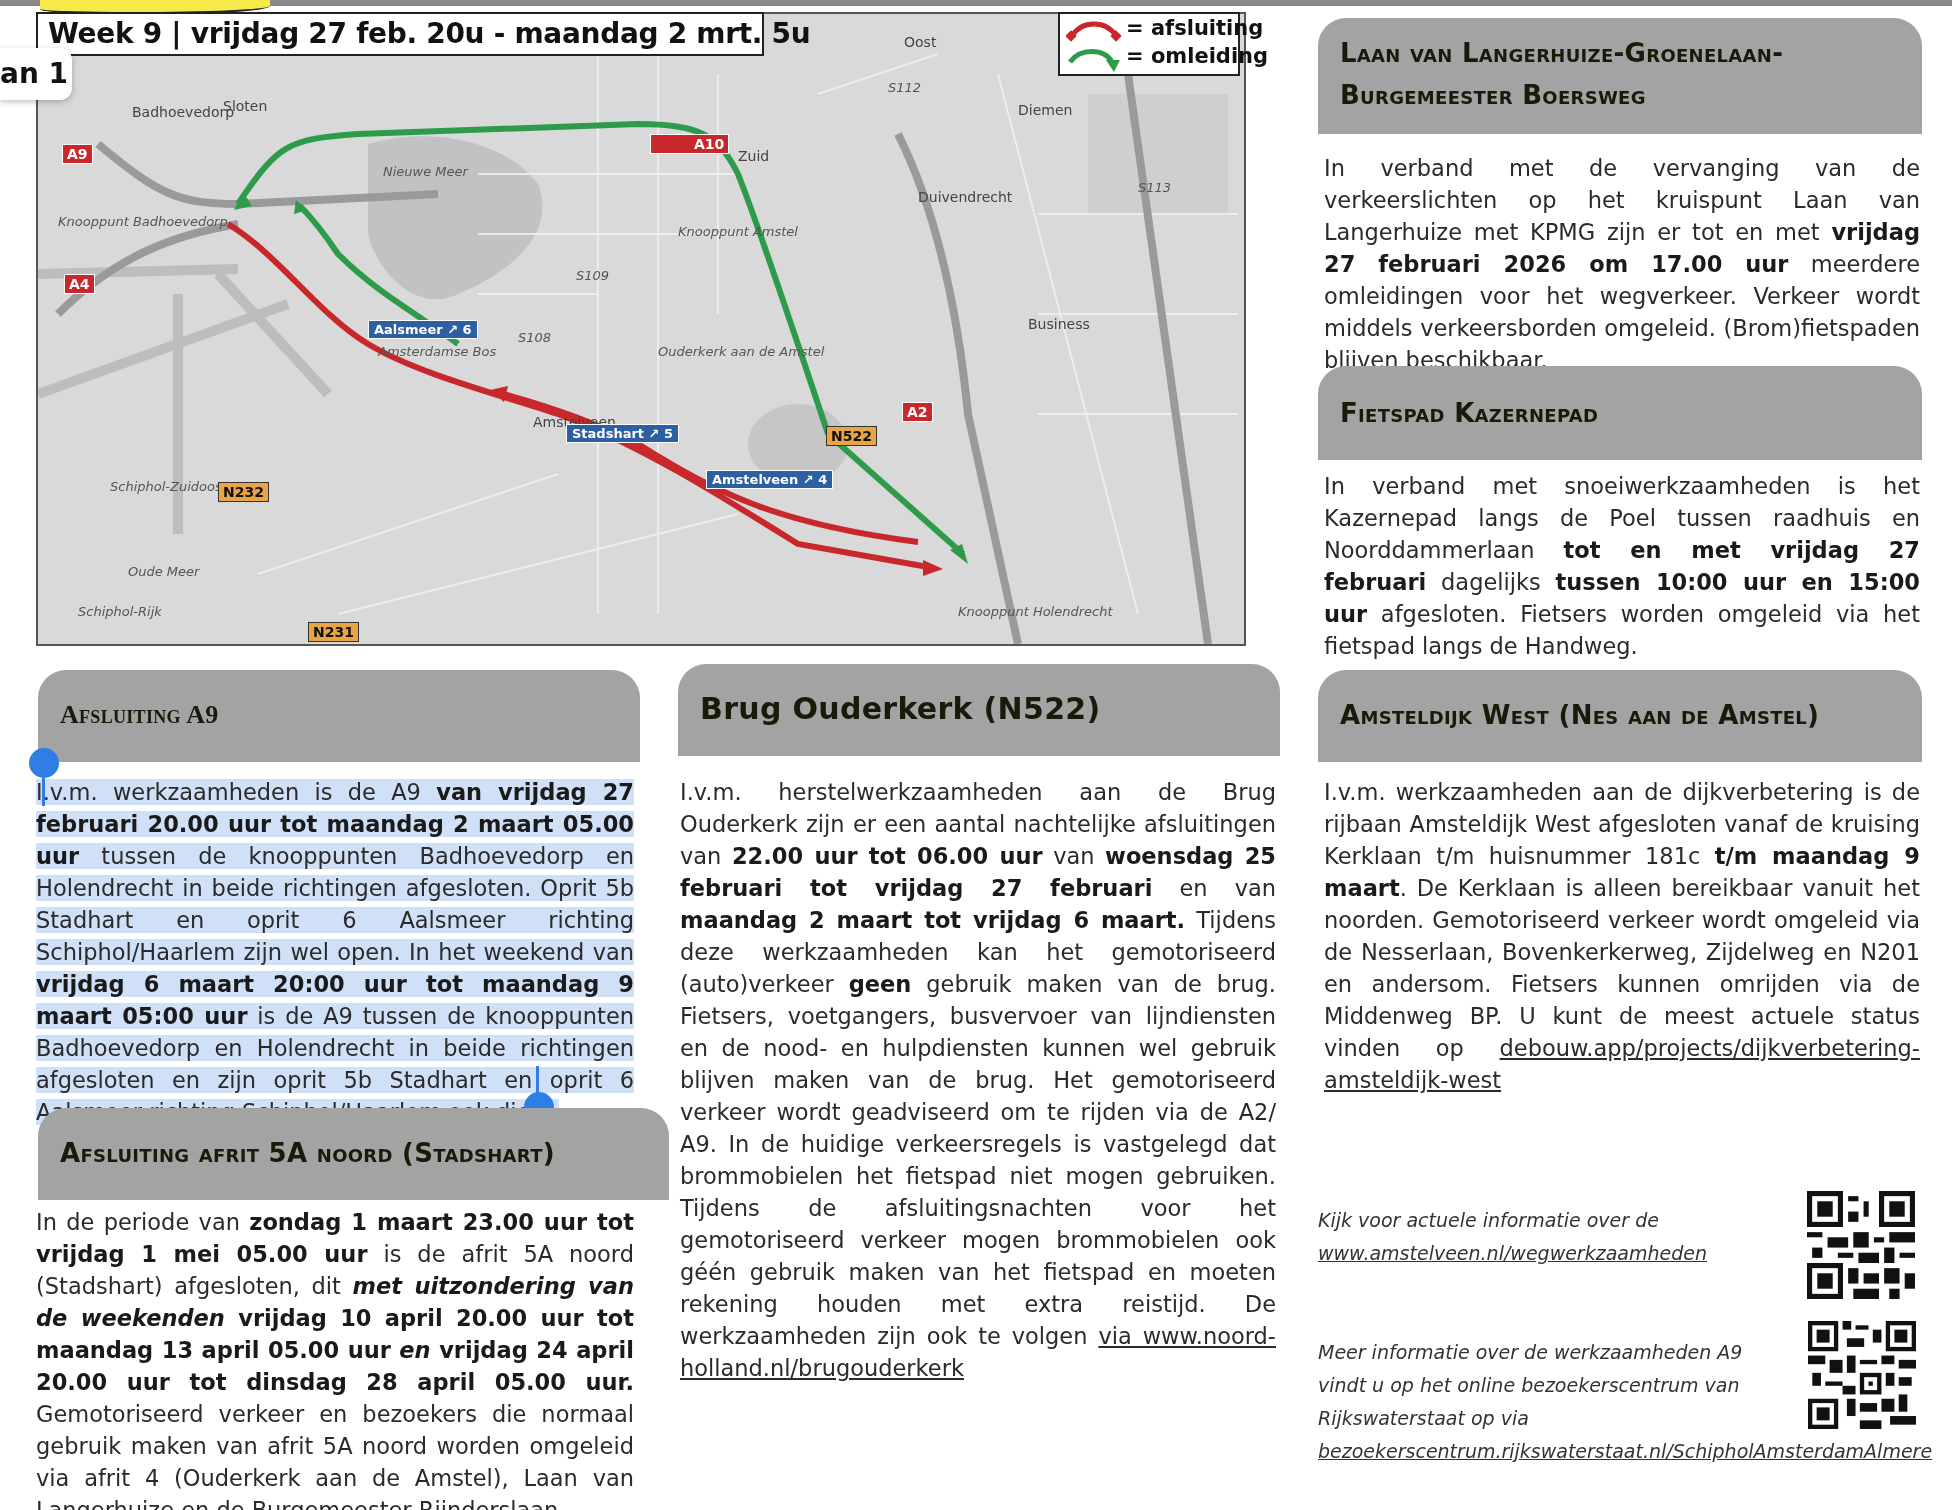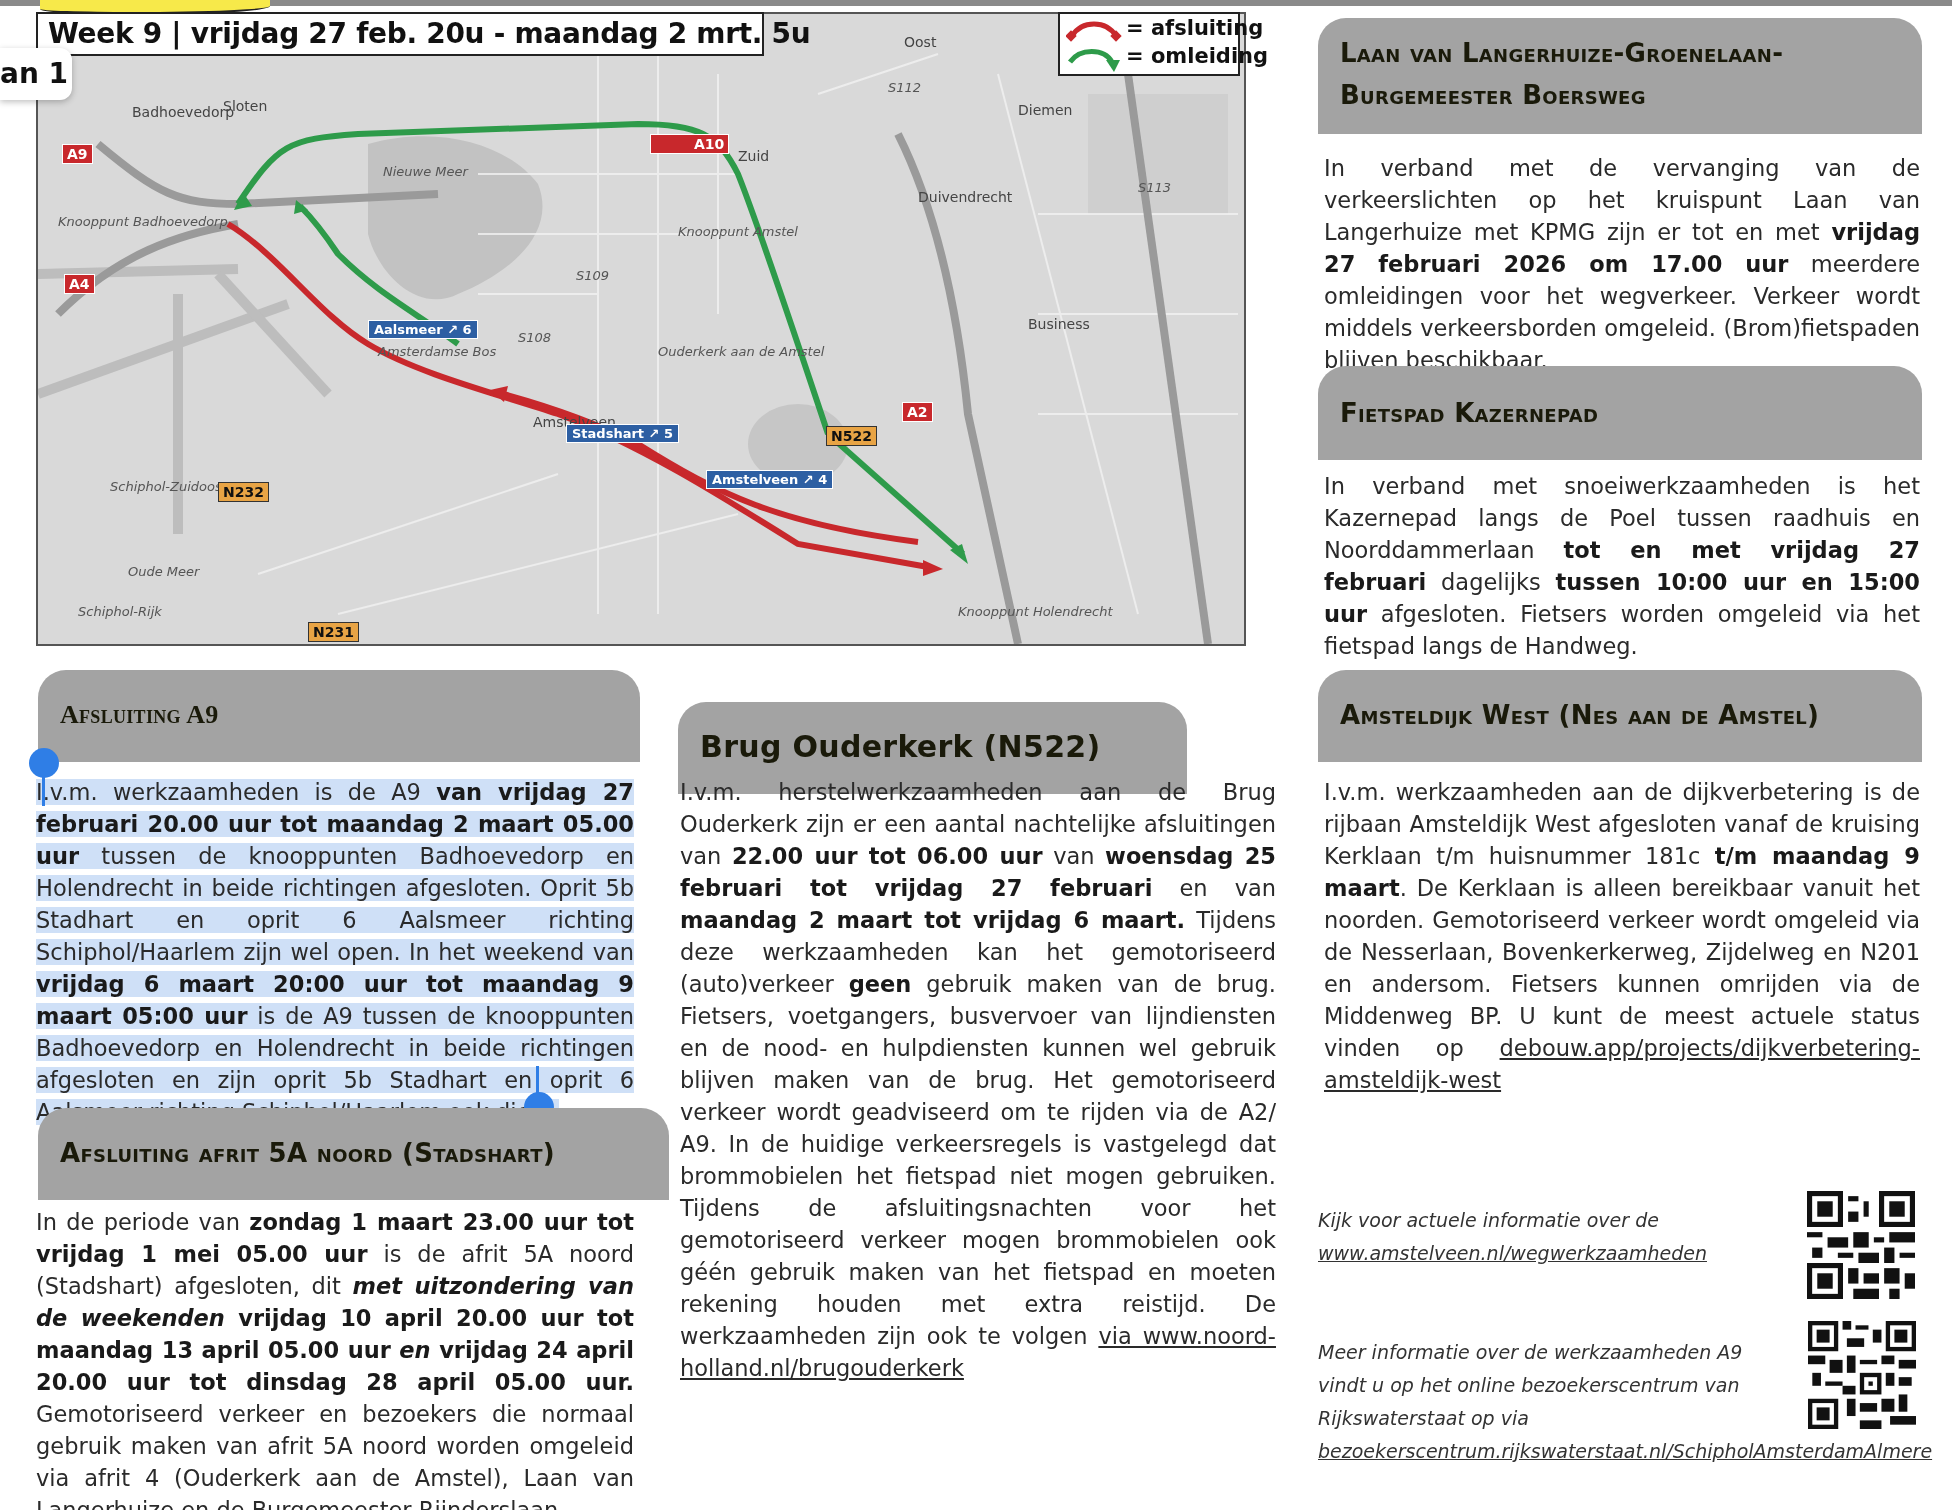--- a/index.html
+++ b/index.html
@@ -186,21 +186,21 @@
 <div class="caret" style="left:536px;top:1066px;height:30px;"></div>
 <div class="handle" style="left:524px;top:1092px;"></div>
 
 <div class="hdr" style="left:38px;top:1108px;width:631px;height:92px;">
   <span class="t" style="top:26px;">Afsluiting afrit 5A noord (Stadshart)</span>
 </div>
 <div class="body" style="left:36px;top:1206px;width:598px;">
   <span>In de periode van </span><b>zondag 1 maart 23.00 uur tot vrijdag 1 mei 05.00 uur</b><span> is de afrit 5A noord (Stadshart) afgesloten, dit </span><b><i>met uitzondering van de weekenden</i></b><b> vrijdag 10 april 20.00 uur tot maandag 13 april 05.00 uur </b><b><i>en</i></b><b> vrijdag 24 april 20.00 uur tot dinsdag 28 april 05.00 uur.</b><span> Gemotoriseerd verkeer en bezoekers die normaal gebruik maken van afrit 5A noord worden omgeleid via afrit 4 (Ouderkerk aan de Amstel), Laan van Langerhuize en de Burgemeester Rijnderslaan.</span>
 </div>
 
-<div class="hdr" style="left:678px;top:702px;width:509px;height:92px;">
+<div class="hdr" style="left:678px;top:664px;width:602px;height:92px;">
   <span class="t plain" style="top:26px;">Brug Ouderkerk (N522)</span>
 </div>
 <div class="body" style="left:680px;top:776px;width:596px;">
   <span>I.v.m. herstelwerkzaamheden aan de Brug Ouderkerk zijn er een aantal nachtelijke afsluitingen van </span><b>22.00 uur tot 06.00 uur</b><span> van </span><b>woensdag 25 februari tot vrijdag 27 februari</b><span> en van </span><b>maandag 2 maart tot vrijdag 6 maart.</b><span> Tijdens deze werkzaamheden kan het gemotoriseerd (auto)verkeer </span><b>geen</b><span> gebruik maken van de brug. Fietsers, voetgangers, busvervoer van lijndiensten en de nood- en hulpdiensten kunnen wel gebruik blijven maken van de brug. Het gemotoriseerd verkeer wordt geadviseerd om te rijden via de A2/ A9. In de huidige verkeersregels is vastgelegd dat brommobielen het fietspad niet mogen gebruiken. Tijdens de afsluitingsnachten voor het gemotoriseerd verkeer mogen brommobielen ook géén gebruik maken van het fietspad en moeten rekening houden met extra reistijd. De werkzaamheden zijn ook te volgen </span><span class="link">via www.noord-holland.nl/brugouderkerk</span>
 </div>
 
 <div class="hdr" style="left:1318px;top:670px;width:604px;height:92px;">
   <span class="t" style="top:26px;">Amsteldijk West (Nes aan de Amstel)</span>
 </div>
 <div class="body" style="left:1324px;top:776px;width:596px;">

